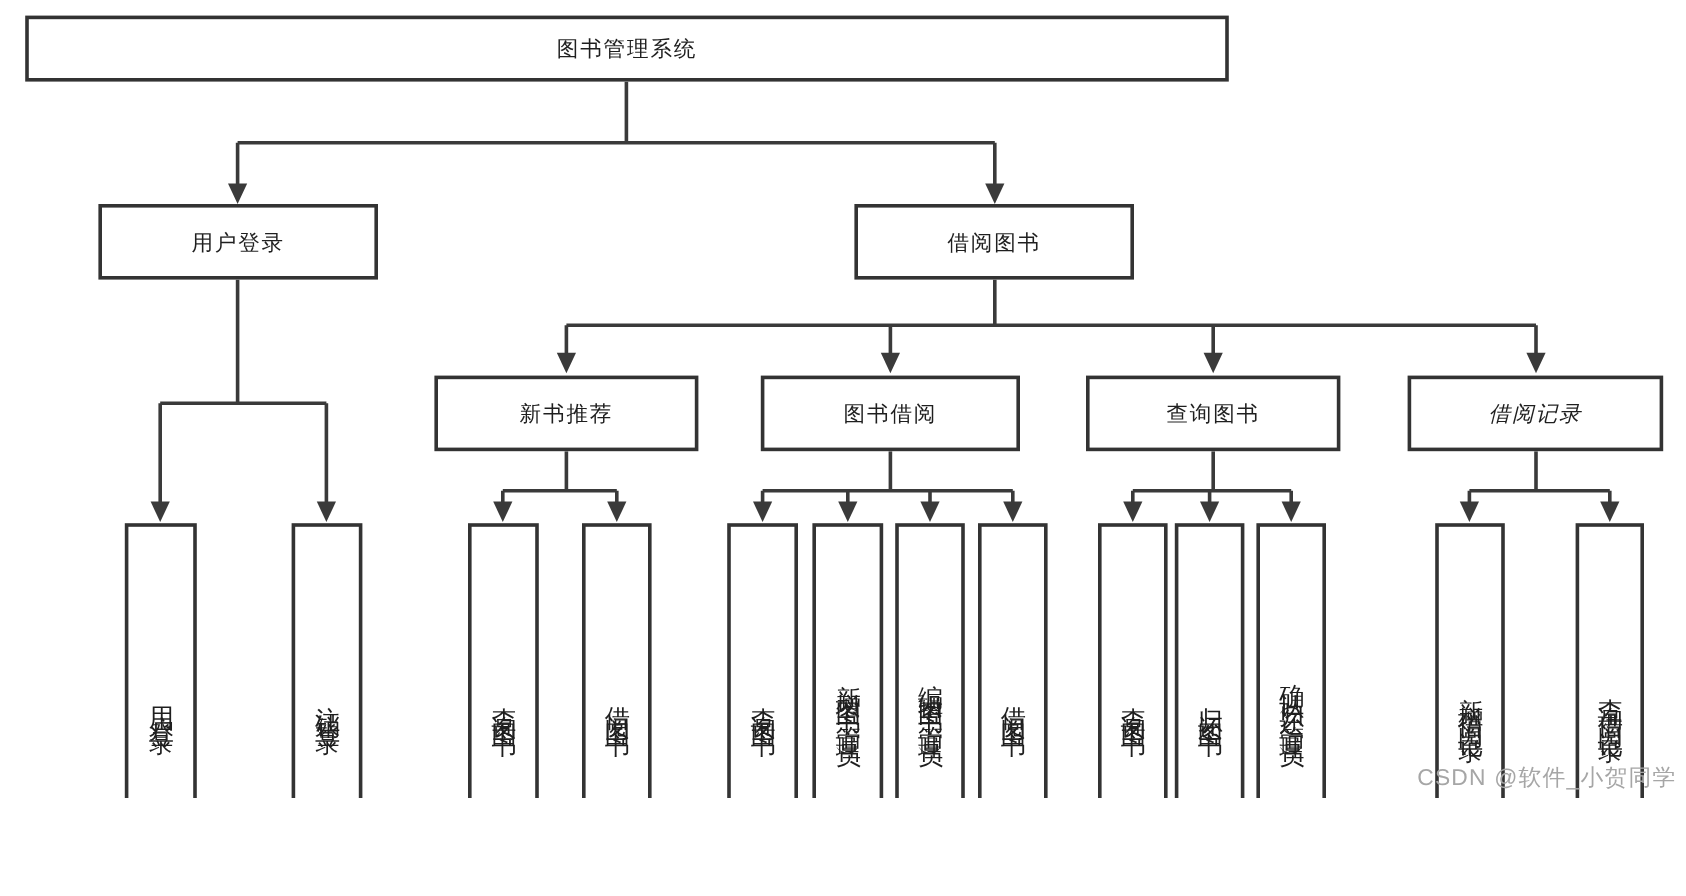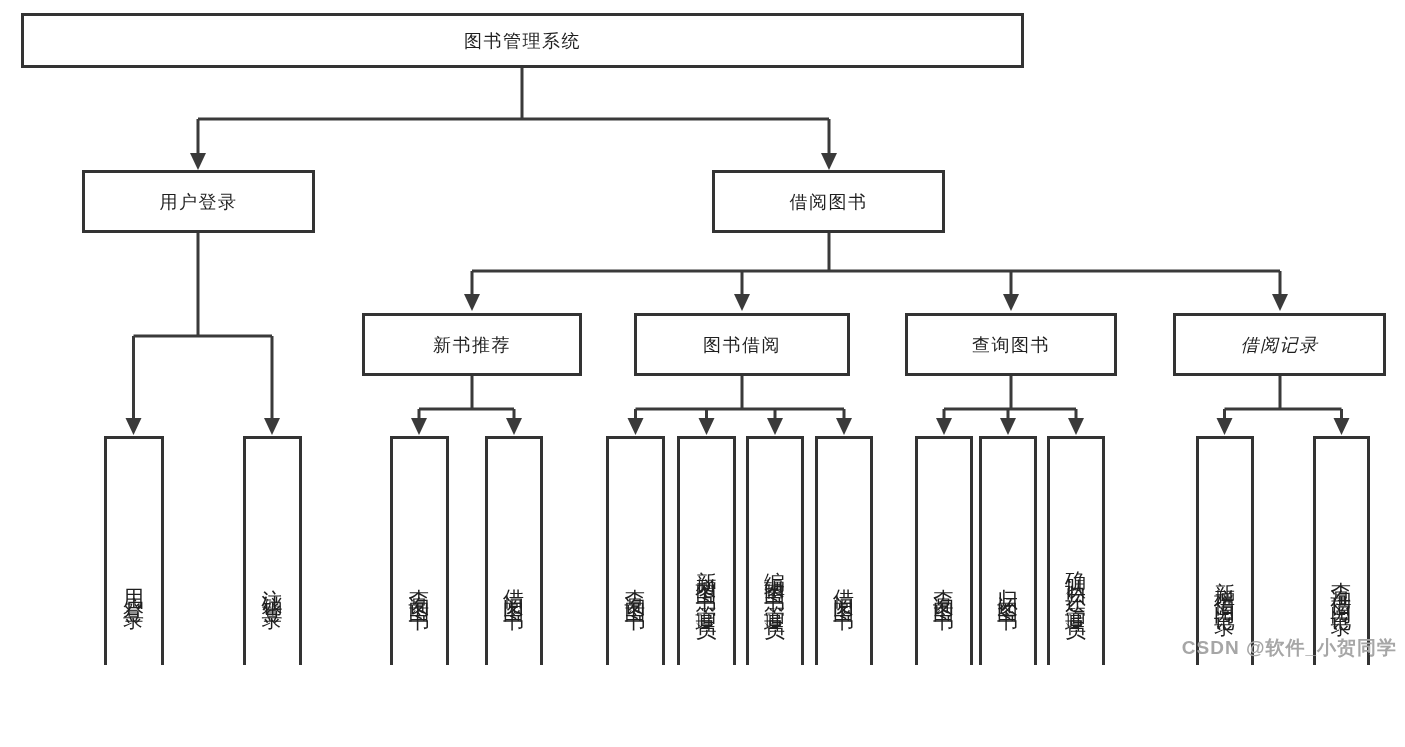--- a/index.html
+++ b/index.html
@@ -17,21 +17,20 @@
   }
   .hbox .lbl{font-size:18px;letter-spacing:1.5px;white-space:nowrap;}
   .vbox .lbl{
     writing-mode:vertical-rl;text-orientation:mixed;
     font-size:21px;line-height:1.1;letter-spacing:7px;white-space:nowrap;
   }
   .watermark{
     position:absolute;right:8px;bottom:4px;z-index:5;
     font-size:19px;letter-spacing:1px;color:var(--watermark,#a6a6a6);
     white-space:nowrap;
-    font-weight:bold;
   }
 </style>
 </head>
 <body>
 
 <div class="canvas" style="--line: #3a3a3a; --border: #333333; --text: #1f1f1f; --watermark: #a6a6a6; --background: #ffffff;">
 
   <svg class="connectors" width="1405" height="747" viewBox="0 0 1405 747" fill="none" stroke="currentColor" stroke-width="3">
 
     <g>

